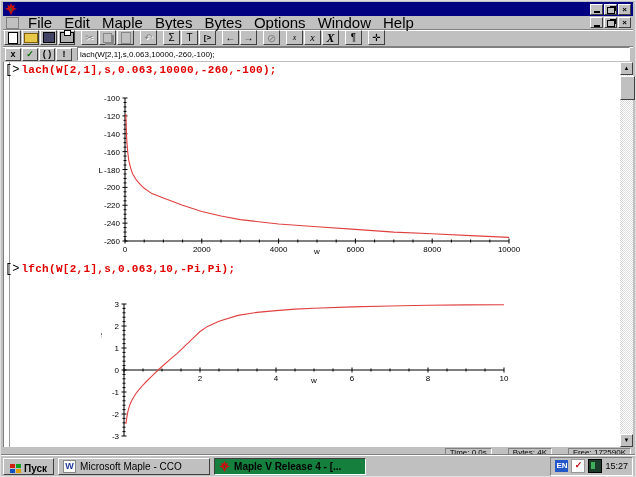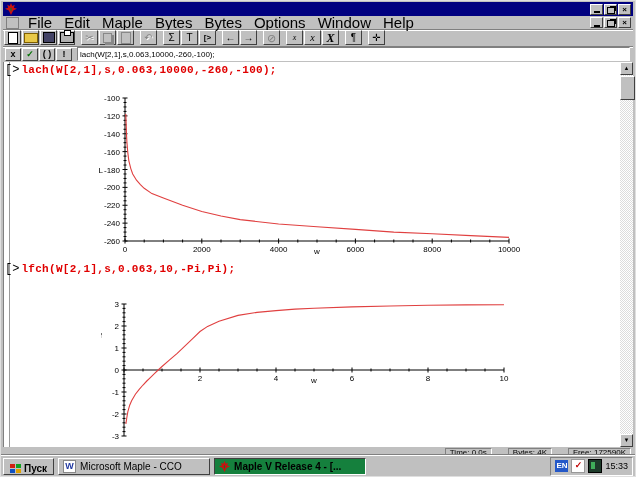--- a/index.html
+++ b/index.html
@@ -381,17 +381,17 @@
       <svg width="11" height="11" viewBox="0 0 12 12">
         <polygon points="6,0 7.3,3 9.8,1.8 8.8,4.8 12,5.8 8.2,7.6 6,12 3.8,7.6 0,5.8 3.2,4.8 2.2,1.8 4.7,3" fill="#cc1010"></polygon>
         <polygon points="6,4 6.8,6 6,9 5.2,6" fill="#0a7a2a"></polygon>
       </svg>
       <span>Maple V Release 4 - [...</span>
     </button>
     <span id="tray">
       <span id="lang-badge">EN</span>
       <span class="tray-ic1">✓</span>
       <span class="tray-ic2"></span>
-      <span>15:33</span>
+      <span>15:27</span>
     </span>
   </div>
 
 </div>
 
 </body></html>

